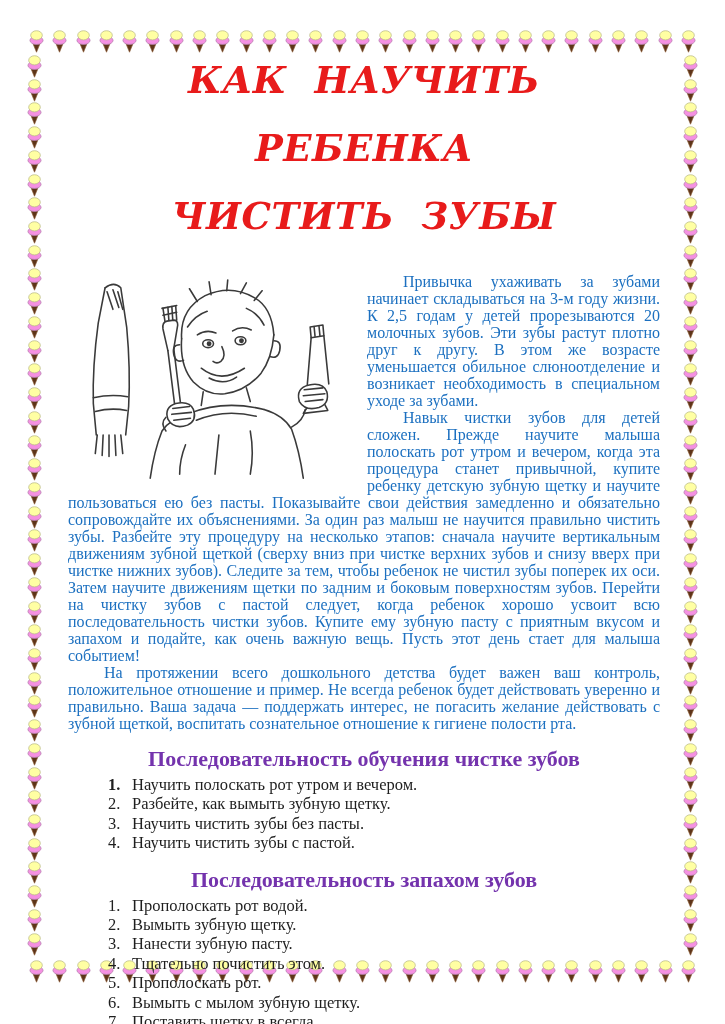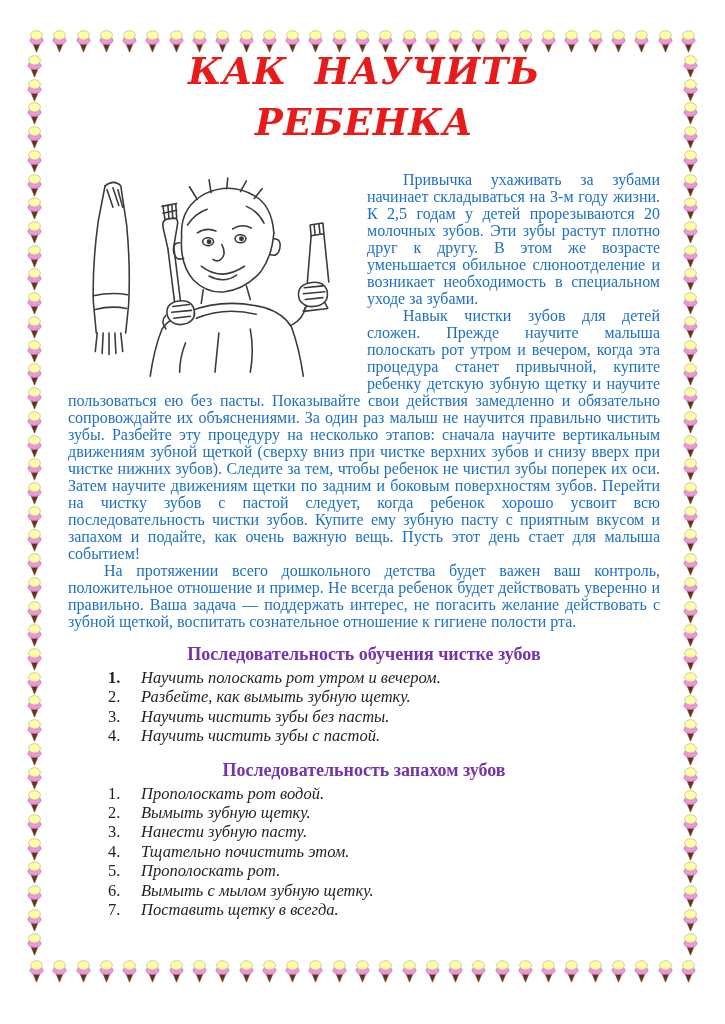--- a/index.html
+++ b/index.html
@@ -14,33 +14,33 @@
   .b-left,.b-right{position:absolute;top:55px;height:901px;width:15px;display:flex;flex-direction:column;justify-content:space-between;align-items:center;}
   .b-left{left:27px;}
   .b-right{right:27px;}
   .cone-svg{width:15px;height:23px;flex:none;}
 
   
   .content{position:absolute;left:68px;top:46px;width:592px;}
   .doc-title{
     font-family:"DejaVu Serif",serif;font-style:italic;font-weight:bold;
     text-align:center;color:var(--title-red);
-    font-size:37px;line-height:51px;word-spacing:0.38em;letter-spacing:0.5px;
+    font-size:37px;line-height:68px;word-spacing:0.38em;letter-spacing:0.5px;
   }
   .body-text{color:var(--body-blue);font-size:16px;line-height:17px;text-align:justify;margin-top:23px;}
   .body-text p{margin:0;text-indent:36px;}
   .figure{float:left;width:288px;height:208px;margin:3px 9px 2px 2px;}
   .figure svg{width:100%;height:100%;}
   .sketch{stroke:#3a3a3a;stroke-width:1.6;fill:none;stroke-linecap:round;stroke-linejoin:round;}
-  .sec-heading{color:var(--heading-purple);font-weight:bold;text-align:center;font-size:18px;margin:14px 0 3px 0;}
+  .sec-heading{color:var(--heading-purple);font-weight:bold;text-align:center;font-size:22px;margin:14px 0 3px 0;}
   .list{color:var(--list-black);font-size:16.5px;}
   .li{display:flex;line-height:19.4px;padding-left:40px;}
   .num{width:24px;flex:none;}
   .num.bold{font-weight:bold;}
-  .txt{margin-left:9px;font-style:italic;}
+  .txt{margin-left:0;}
 </style>
 </head>
 <body>
 
 <div class="b-top">
     <svg class="cone-svg" viewBox="0 0 16 24">
     <path d="M3.3,12 L8,23.4 L12.7,12 Z" style="fill:var(--cone-color);stroke:#8a5a33;stroke-width:0.7"></path>
     <ellipse cx="8" cy="10.8" rx="7" ry="4.3" style="fill:var(--band-color);stroke:#b585b0;stroke-width:0.8"></ellipse>
     <ellipse cx="8" cy="5.4" rx="6.2" ry="4.9" style="fill:var(--scoop-color);stroke:#b9b98a;stroke-width:0.8"></ellipse>
   </svg>
@@ -714,20 +714,21 @@
     <path d="M3.3,12 L8,23.4 L12.7,12 Z" style="fill:var(--cone-color);stroke:#8a5a33;stroke-width:0.7"></path>
     <ellipse cx="8" cy="10.8" rx="7" ry="4.3" style="fill:var(--band-color);stroke:#b585b0;stroke-width:0.8"></ellipse>
     <ellipse cx="8" cy="5.4" rx="6.2" ry="4.9" style="fill:var(--scoop-color);stroke:#b9b98a;stroke-width:0.8"></ellipse>
   </svg>
   </div>
 
 <div class="content">
 
   <div class="doc-title">
     <div>КАК  НАУЧИТЬ  РЕБЕНКА</div>
+    <div>ЧИСТИТЬ  ЗУБЫ</div>
   </div>
 
   <div class="body-text">
     <div class="figure">
       <svg viewBox="0 0 290 212">
         <g class="sketch">
 
           <path d="M34,12 Q43,5 50,12 L56,52 Q60,95 58,133 L55,162"></path>
           <path d="M34,12 L27,48 Q21,92 22,130 L25,162"></path>
           <path d="M22,124 Q40,120 57,123"></path>

